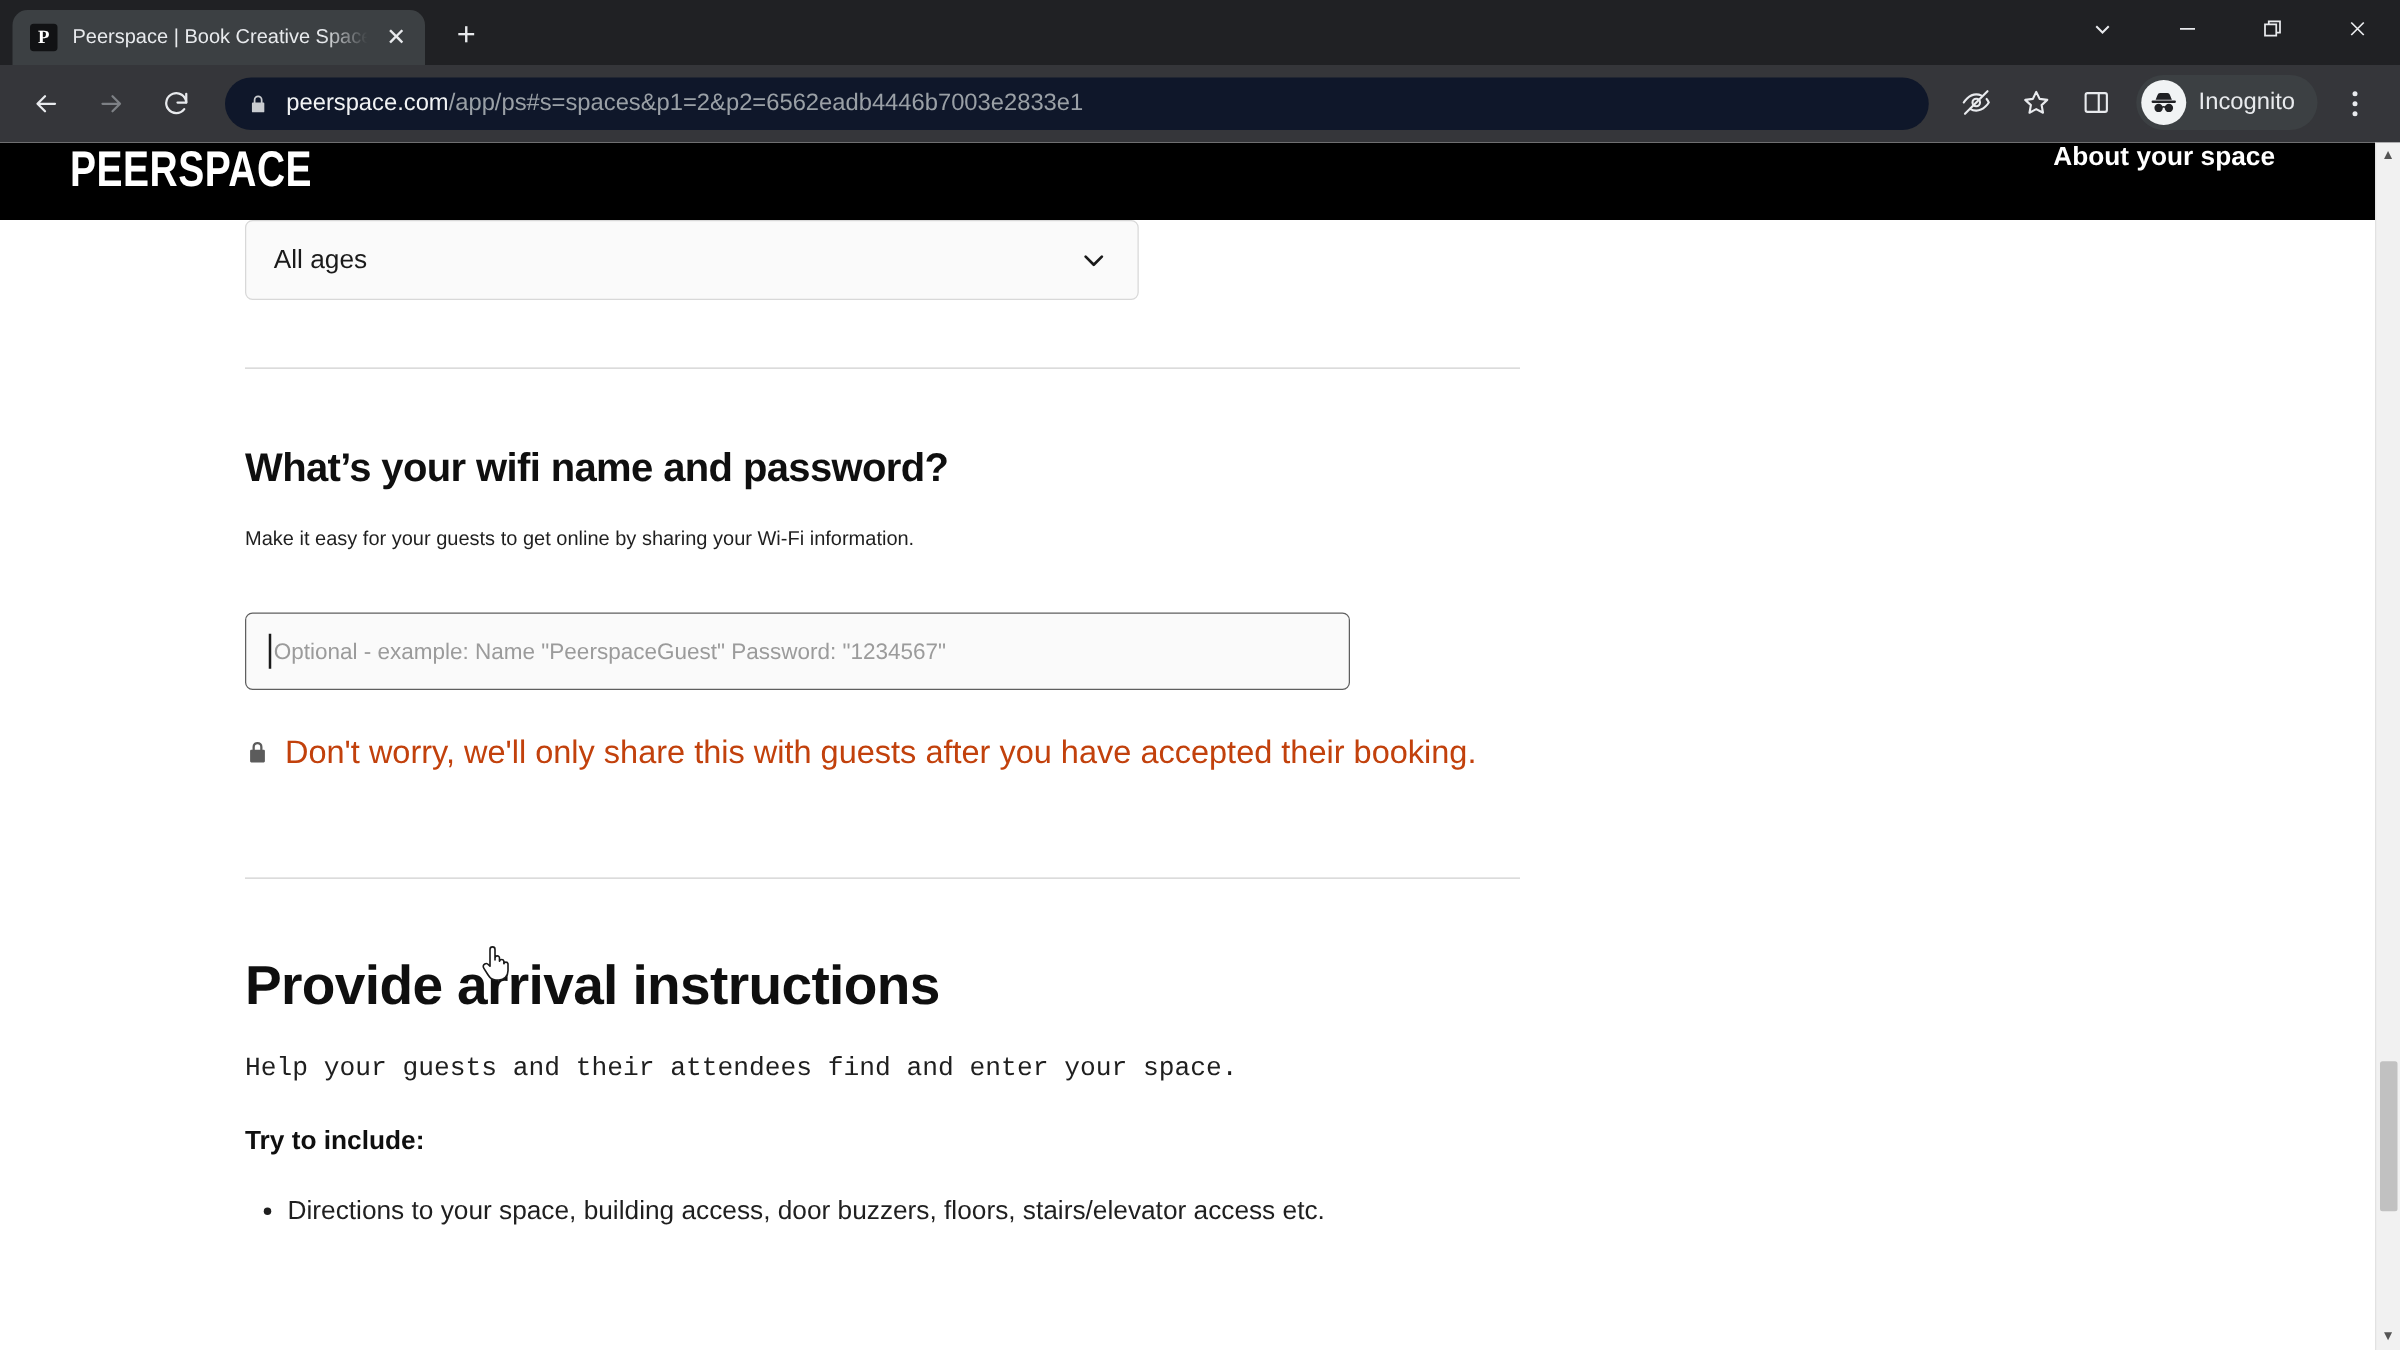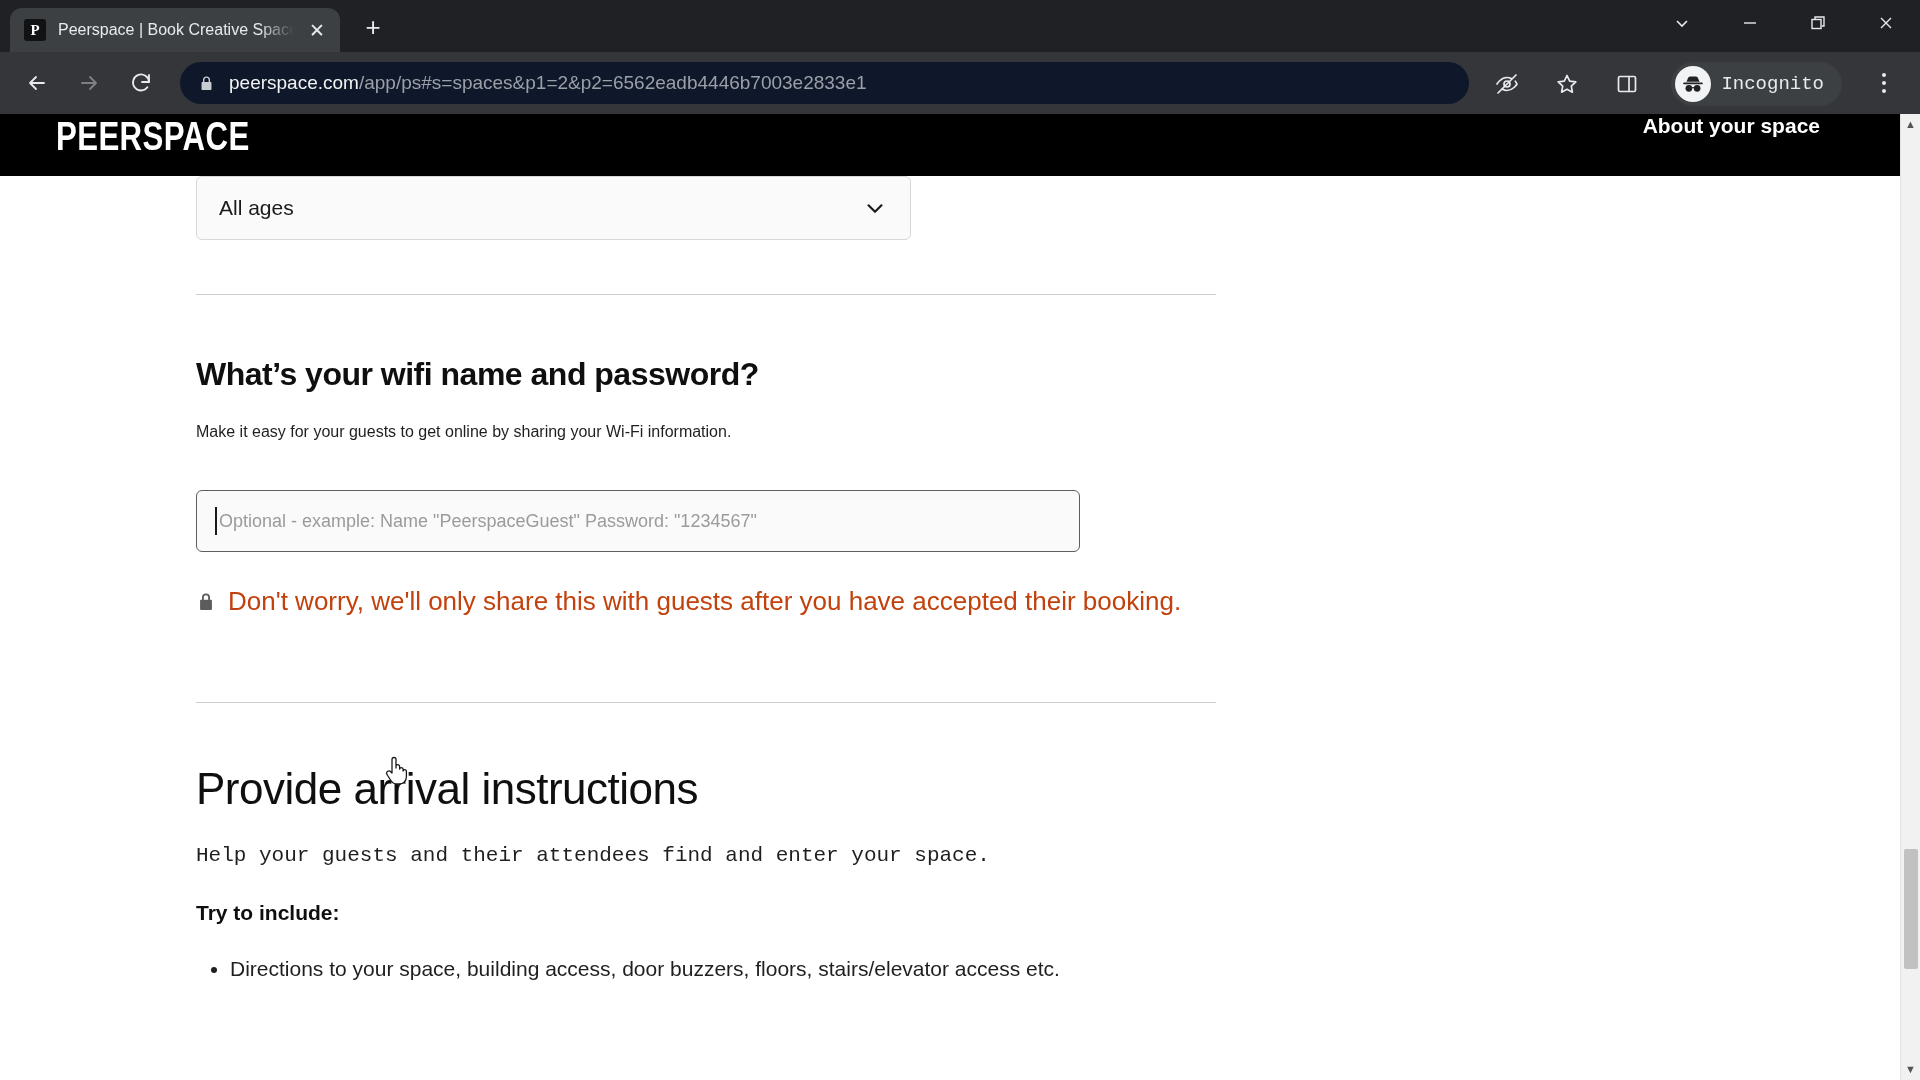--- a/index.html
+++ b/index.html
@@ -47,21 +47,21 @@
   .navbtn.disabled { color:#7d8085; }
   .omnibox {
     flex: 1 1 auto; height: 42px; background:#0f172a; border-radius: 21px;
     display:flex; align-items:center; padding: 0 16px 0 18px; margin: 0 10px; gap: 14px;
     min-width: 0;
   }
   .omnibox .lock { color:#c9ccd0; flex:0 0 auto; display:flex; }
   .url { font-size: 19px; white-space:nowrap; overflow:hidden; }
   .url .host { color:#f1f3f4; }
   .url .path { color:#9aa0a6; }
-  .tb-icons { display:flex; align-items:flex-end; gap: 16px; flex:0 0 auto;font-family:Liberation Mono, monospace; }
+  .tb-icons { display:flex; align-items:flex-start; gap: 4px; flex:0 0 auto; }
   .tbicon { width:44px; height:44px; border-radius:50%; display:flex; align-items:center; justify-content:center; color:#e8eaed; }
   .incognito-chip {
     display:flex; align-items:center; gap:10px; background:#3c4043; height:44px;
     border-radius:22px; padding: 0 18px 0 4px; margin-left:6px;
   }
   .incog-avatar { width:36px; height:36px; border-radius:50%; background:#f1f3f4; display:flex; align-items:center; justify-content:center; }
   .incog-label { color:#e8eaed; font-size:19px; }
   .kebab { width:44px; height:46px; display:flex; flex-direction:column; align-items:center; justify-content:center; gap:4px; margin-left:4px; }
   .kebab i { width:4px; height:4px; border-radius:50%; background:#e8eaed; display:block; }
 
@@ -106,21 +106,21 @@
   .caret { width:2px; height:28px; background:#1a1a1a; margin-right:2px; }
   .ph { font-size: 18px; color:#9b9b9b; white-space:nowrap; }
 
   .privacy-note { display:flex; align-items:center; gap:12px; margin-top: 34px; }
   .privacy-note .note-text { font-size:26px; color:#c2410c; }
   .lock-ico { display:flex; flex:0 0 auto; }
 
   .divider2 { height:1px; background:#cfcfcf; width: 1020px; margin-top: 85px; }
 
   h2.section-title2 {
-    font-size: 44px; font-weight: 400; color:#0f0f0f; letter-spacing:-0.5px;
+    font-size: 44px; font-weight: 700; color:#0f0f0f; letter-spacing:-0.5px;
     margin-top: 62px; line-height:1.1;
   }
   p.sub2 { font-size: 21px; color:#1f1f1f; margin-top: 30px; font-family: Liberation Mono, monospace; }
   p.try { font-size: 21px; color:#0f0f0f; font-weight:700; margin-top: 34px; }
   ul.bullets { margin-top: 28px; padding-left: 34px; }
   ul.bullets li { font-size: 21px; color:#1f1f1f; line-height:1.5; }
 
   
   .cursor { position:absolute; left: 383px; top: 578px; pointer-events:none; }
 

